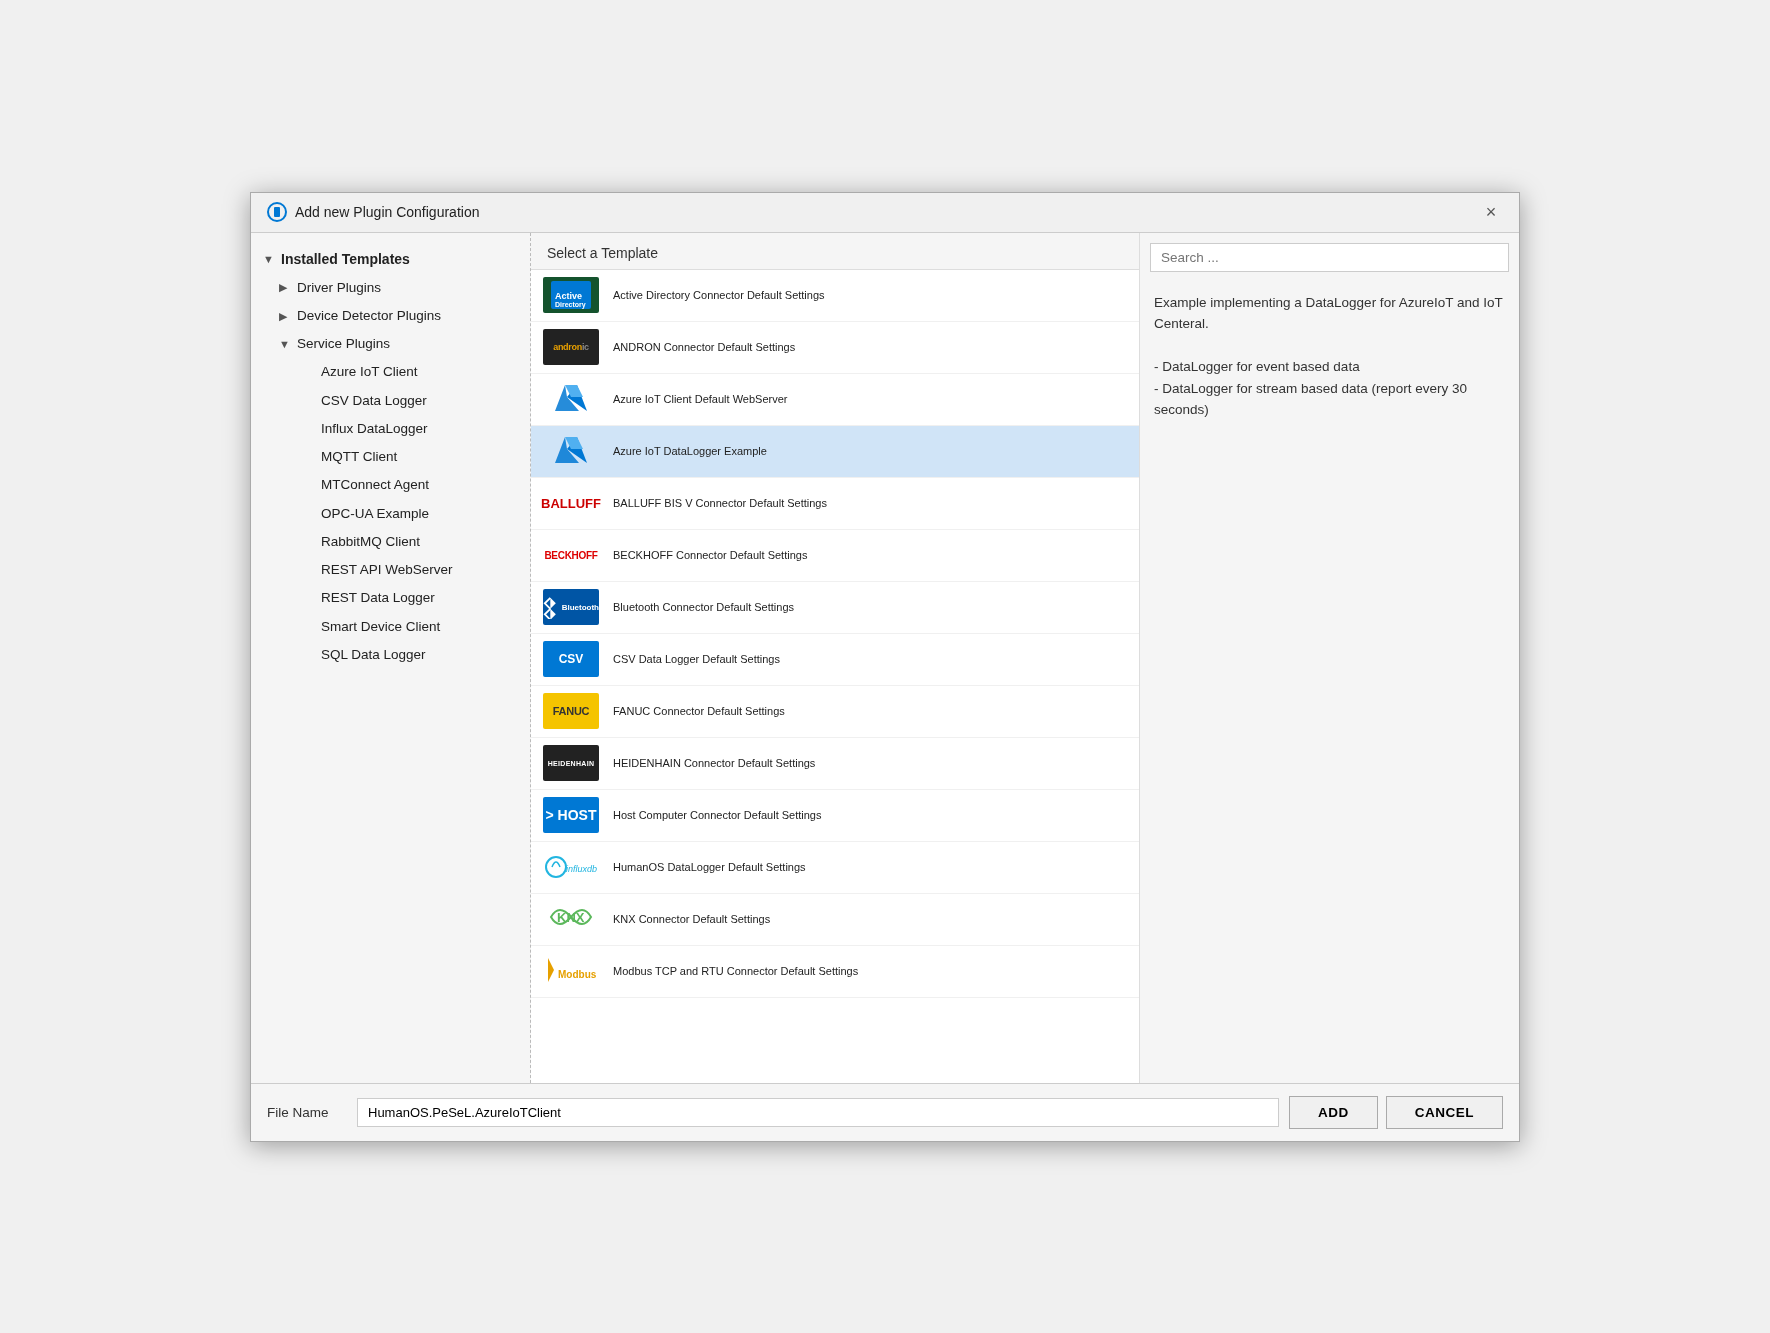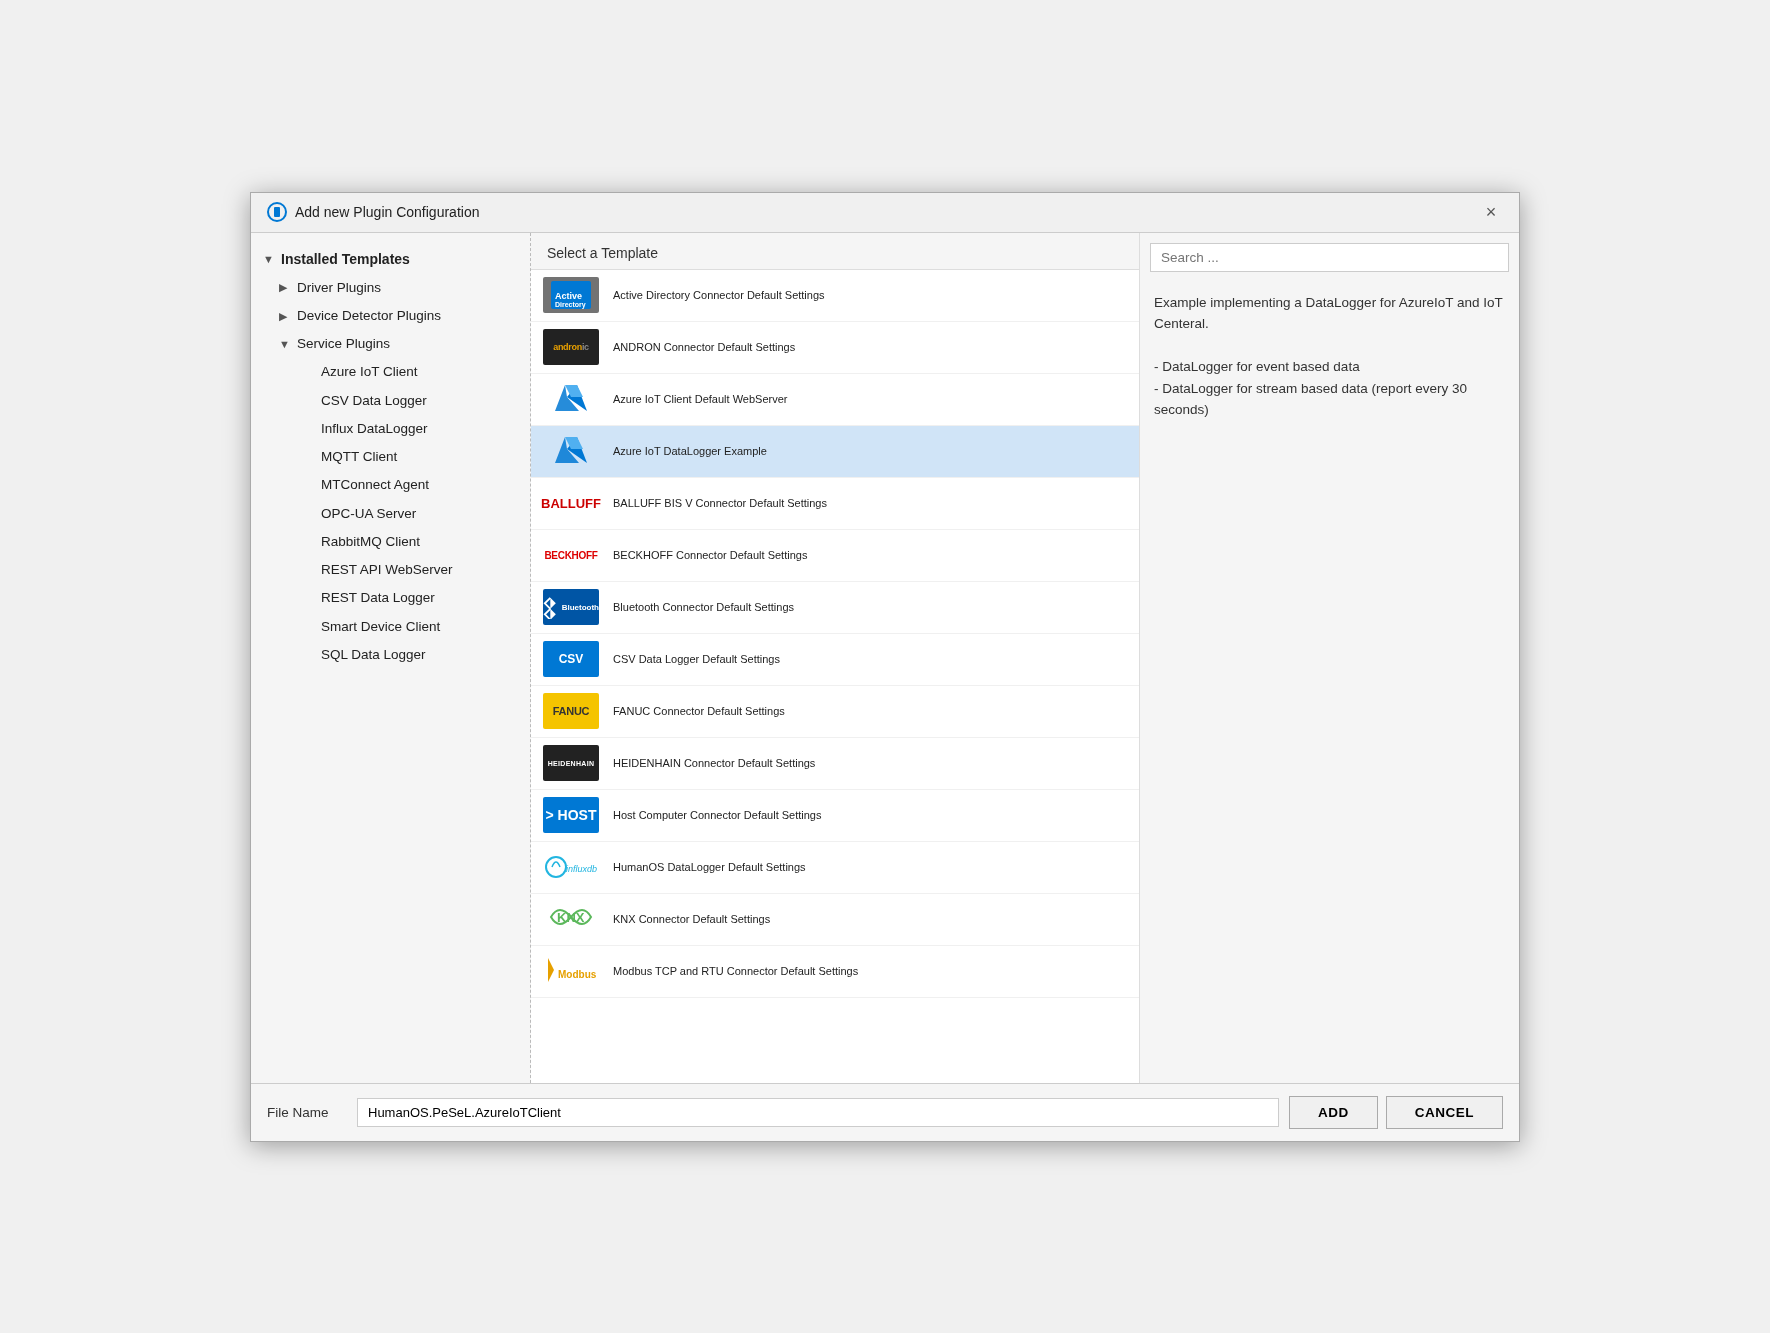--- a/index.html
+++ b/index.html
@@ -140,21 +140,21 @@
       justify-content: center;
       flex-shrink: 0;
     }
     .template-name {
       font-size: 11px;
       color: #222;
     }
 
     
     .logo-ad {
-      background: #737373;
+      background: #14532d;
       color: white;
       font-size: 9px;
       font-weight: bold;
       width: 56px;
       height: 36px;
       display: flex;
       align-items: center;
       justify-content: center;
       border-radius: 2px;
     }
@@ -399,21 +399,21 @@
           <div class="tree-item level-2">
             <span class="tree-arrow"></span>
             <span>MQTT Client</span>
           </div>
           <div class="tree-item level-2">
             <span class="tree-arrow"></span>
             <span>MTConnect Agent</span>
           </div>
           <div class="tree-item level-2">
             <span class="tree-arrow"></span>
-            <span>OPC-UA Server</span>
+            <span>OPC-UA Example</span>
           </div>
           <div class="tree-item level-2">
             <span class="tree-arrow"></span>
             <span>RabbitMQ Client</span>
           </div>
           <div class="tree-item level-2">
             <span class="tree-arrow"></span>
             <span>REST API WebServer</span>
           </div>
           <div class="tree-item level-2">

